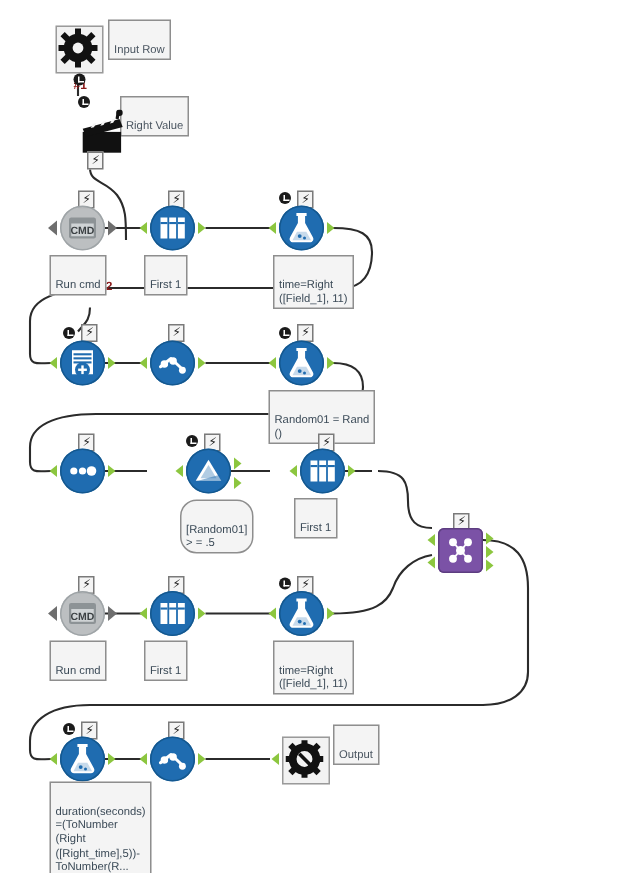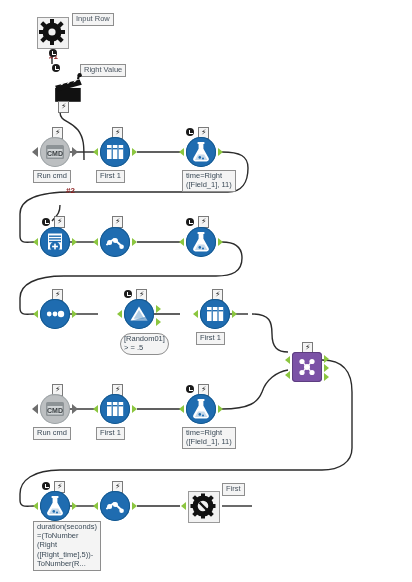--- a/index.html
+++ b/index.html
@@ -42,21 +42,21 @@
       background:#1b1b1b;top:-11px;left:2px;}
   .badge-clock:after{content:"";position:absolute;left:2.5px;top:1.5px;width:3px;height:3px;
       border-left:1px solid #fff;border-bottom:1px solid #fff;}
   .badge-bolt{position:absolute;top:-12px;left:13px;width:9px;height:10px;
       background:#f4f4f4;border:1px solid #7a7a7a;}
   .badge-bolt span{position:absolute;left:2px;top:0px;font-size:8px;line-height:9px;
       color:#1a1a1a;font-family:"DejaVu Sans",sans-serif;}
 
   
   .lbl{position:absolute;background:#f4f4f4;border:1px solid #8e8e8e;
-       color:#3b4a57;font-size:7.5px;line-height:9.2px;padding:0 3px 2px 3px;
+       color:#3b4a57;font-size:7.5px;line-height:9.2px;padding:14px 3px 2px 3px;
        white-space:pre;font-family:"Liberation Sans",sans-serif;}
   .lbl.callout{color:#4a5560;}
 
   .hashlbl{position:absolute;color:#8b1a1a;font-size:8px;font-weight:bold;
        font-family:"Liberation Sans",sans-serif;}
 </style>
 </head>
 <body>
 
 <div id="canvas">
@@ -97,21 +97,21 @@
       <path d="M322,360 C344,360 352,372 352,392 L352,448 C352,462 340,470 322,470 L60,470 C34,470 20,480 20,494 L20,500 C20,508 26,506 34,506"></path>
 
       <path d="M70,506 L98,506"></path>
       <path d="M137,506 L180,506"></path>
       <path d="M222,506 L252,506"></path>
     </g>
   </svg>
 
   <div class="lbl callout" style="left:72px;top:13px;">Input Row</div>
   <div class="lbl callout" style="left:80px;top:64px;">Right Value</div>
-  <div class="lbl callout" style="left:222px;top:483px;">First</div>
+  <div class="lbl callout" style="left:222px;top:483px;">Output</div>
 
   <div class="hashlbl" style="left:49px;top:52px;">#1</div>
   <div class="hashlbl" style="left:66px;top:186px;">#2</div>
 
   <div class="tool" style="left:37px;top:17px;">
     <div class="sq"></div>
     <svg class="glyph" viewBox="0 0 30 30">
       <g fill="#111">
         <circle cx="15" cy="15" r="9.5"></circle>
         <rect x="13" y="2" width="4" height="5"></rect>
@@ -252,20 +252,22 @@
     <svg class="glyph" viewBox="0 0 30 30">
       <path d="M12.6 6.5h4.8v5.2l5.2 9.4c.9 1.6-.2 3.4-2 3.4H9.4c-1.8 0-2.9-1.8-2-3.4l5.2-9.4z" fill="#fff"></path>
       <path d="M12 17.5h6.2l3.2 5.6H9z" fill="#1f6cb0" opacity=".25"></path>
       <circle cx="13.8" cy="20.4" r="1.3" fill="#1f6cb0"></circle>
       <circle cx="17" cy="21.6" r="1" fill="#1f6cb0"></circle>
       <rect x="11.6" y="5" width="6.8" height="2" fill="#fff"></rect>
     </svg>
     <i class="nub ingreen"></i>
     <i class="nub outgreen"></i>
   </div>
+  <div class="lbl" style="left:179px;top:260px;">Random01 = Rand
+()</div>
 
   <div class="badge-bolt" style="left:52px;top:289px;">
       <span>⚡</span>
     </div>
   <div class="tool" style="left:40px;top:299px;">
     <div class="disc"></div>
     <svg class="glyph" viewBox="0 0 30 30">
       <circle cx="9.2" cy="15" r="2.4" fill="#fff"></circle>
       <circle cx="15" cy="15" r="2.4" fill="#fff"></circle>
       <circle cx="21" cy="15" r="3.2" fill="#fff"></circle>

